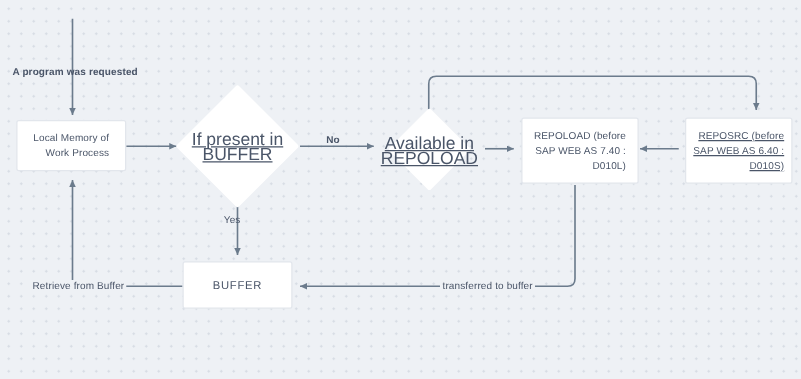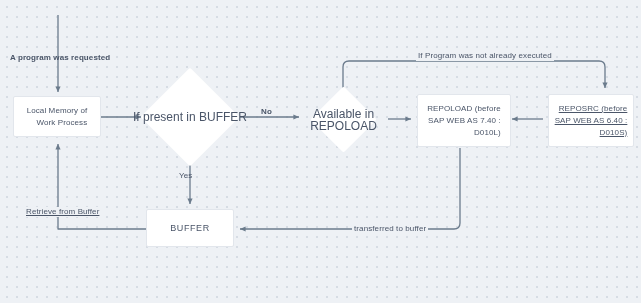--- a/index.html
+++ b/index.html
@@ -62,26 +62,27 @@
     height: 100%;
     background: #ffffff;
     transform: rotate(45deg);
     border-radius: 2px;
   }
   .diamond-label {
     position: absolute;
     left: 50%;
     top: 50%;
     transform: translate(-50%, -50%);
-    font-size: 12px;
+    font-size: 14px;
     line-height: 12px;
     color: #4a5568;
     text-align: center;
     white-space: pre-line;
     width: 130px;
+    text-decoration: underline;
   }
   .edge-label {
     position: absolute;
     font-size: 8px;
     line-height: 10px;
     color: #4a5568;
     white-space: nowrap;
     background: transparent;
     letter-spacing: 0.1px;
   }
@@ -158,20 +159,19 @@
   <div class="node box" style="left:146px; top:209px; width:88px; height:38px; font-size:9px; letter-spacing:0.6px;">
     <span class="inner">BUFFER</span>
   </div>
 
   <div class="edge-label" style="left:10px; top:53px;font-weight:bold;">A program was requested</div>
 
   <div class="edge-label" style="left:261px; top:107px;font-weight:bold;">No</div>
 
   <div class="edge-label" style="left:179px; top:171px;">Yes</div>
 
-  <div class="edge-label" style="left:416px; top:51px; background:#eef1f5; padding:0 2px;">If Program was not already executed</div>
 
-  <div class="edge-label" style="left:24px; top:207px; background:#eef1f5; padding:0 2px;text-decoration:underline;">Retrieve from Buffer</div>
+  <div class="edge-label" style="left:24px; top:224px; background:#eef1f5; padding:0 2px;">Retrieve from Buffer</div>
 
   <div class="edge-label" style="left:352px; top:224px; background:#eef1f5; padding:0 2px;text-align:center;">transferred to buffer</div>
 
   <div class="scrollbar-v"></div>
 </div>
 
 </body></html>

